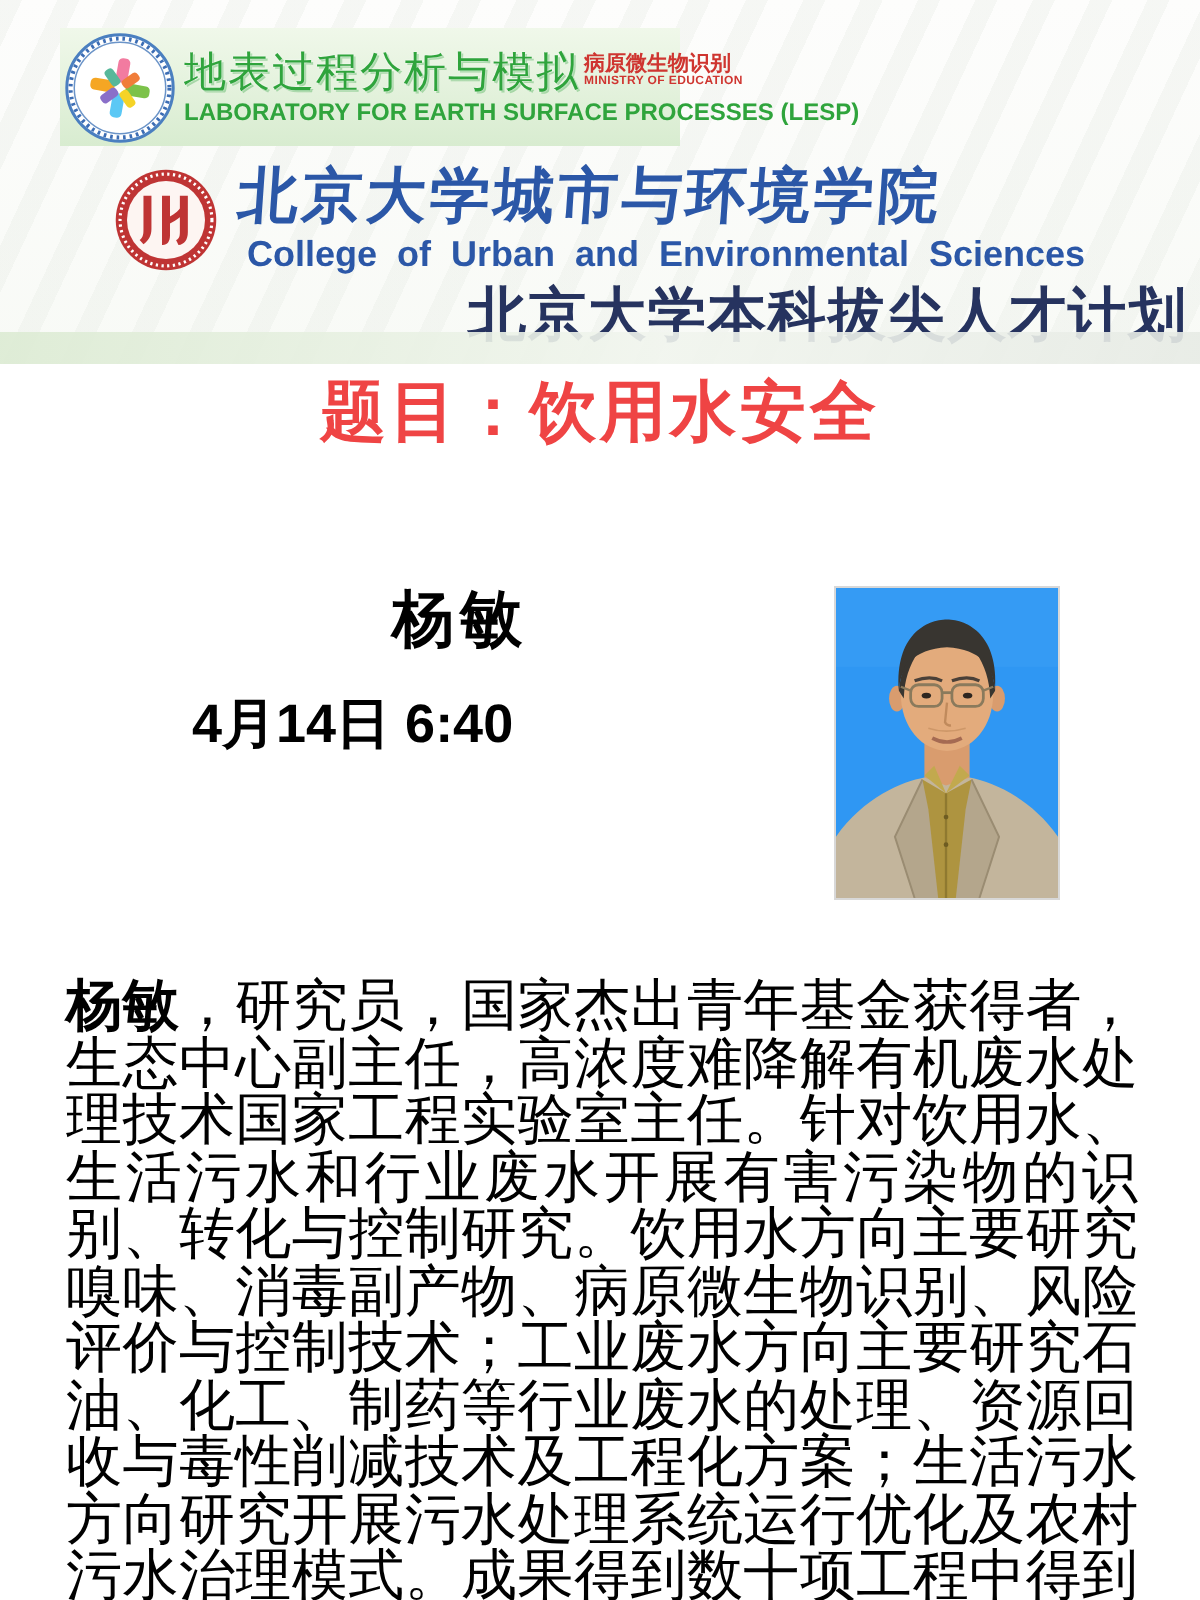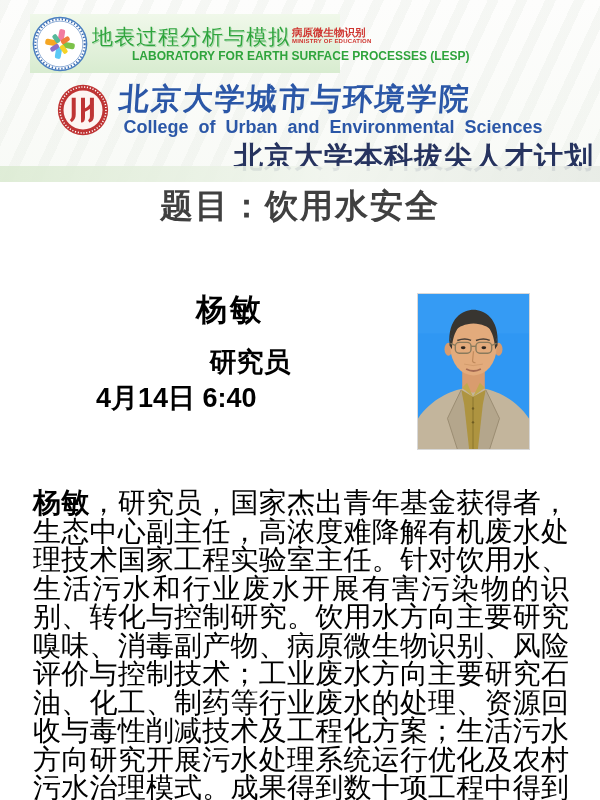--- a/index.html
+++ b/index.html
@@ -36,21 +36,21 @@
   .lesp-row1 { display: flex; align-items: flex-start; }
   .lesp-title-zh {
     font-size: 21px; font-weight: normal; color: #2fa43c; letter-spacing: 1px;
     text-shadow: 0 0 1px #ffffff, 1px 1px 0 rgba(47,164,60,.35);
     white-space: nowrap;
   }
   .ministry { margin-left: 2px; margin-top: 1px; }
   .ministry-zh { font-size: 10.5px; font-weight: bold; color: #cf3530; white-space: nowrap; line-height: 1.1; }
   .ministry-en { font-size: 6px; font-weight: bold; color: #cf3530; white-space: nowrap; letter-spacing: .2px; }
   .lesp-title-en {
-    margin-top: 3px; font-size: 12px; font-weight: bold; color: #2fa43c; white-space: nowrap; margin-left: 40px;
+    margin-top: 3px; font-size: 12px; font-weight: bold; color: #2fa43c; white-space: nowrap;
   }
 
   
   .college-row {
     position: absolute; left: 0; top: 82px; width: 100%;
     display: flex; justify-content: center; align-items: center; gap: 10px;
   }
   .pku-seal { width: 52px; height: 52px; flex: 0 0 52px; }
   .college-texts { text-align: left; }
   .college-zh {
@@ -68,21 +68,21 @@
   .program-title {
     position: absolute; right: 6px; top: 138px;
     font-family: "Liberation Serif", serif;
     font-size: 29px; font-weight: bold; color: #26335f;
     letter-spacing: 1px; white-space: nowrap;
   }
 
   
   .talk-title {
     position: absolute; left: 0; top: 184px; width: 100%;
-    text-align: center; font-size: 33px; font-weight: bold; color: #404040;
+    text-align: center; font-size: 33px; font-weight: bold; color: #ef4444;
     letter-spacing: 2px;
   }
 
   .speaker-name {
     position: absolute; left: 196px; top: 289px;
     font-size: 31px; font-weight: bold; letter-spacing: 3px;
   }
 
   .speaker-info {
     position: absolute; left: 88px; top: 344px; width: 324px;
@@ -163,21 +163,20 @@
   <div class="program-title">北京大学本科拔尖人才计划</div>
 
   <div class="banner-bottom-band"></div>
 </div>
 
 <div class="talk-title">题目：饮用水安全</div>
 
 <div class="speaker-name">杨敏</div>
 
 <div class="speaker-info">
-  <div class="line-center">研究员</div>
   <div class="line-indent">4月14日 6:40</div>
 </div>
 
 <div class="speaker-photo">
   <svg viewBox="0 0 113 157" preserveAspectRatio="none">
     <rect x="0" y="0" width="113" height="157" fill="#2f97f3"></rect>
     <rect x="0" y="0" width="113" height="40" fill="#3ba0f6" opacity="0.5"></rect>
 
     <rect x="45" y="76" width="23" height="26" fill="#d99c6e"></rect>
 

